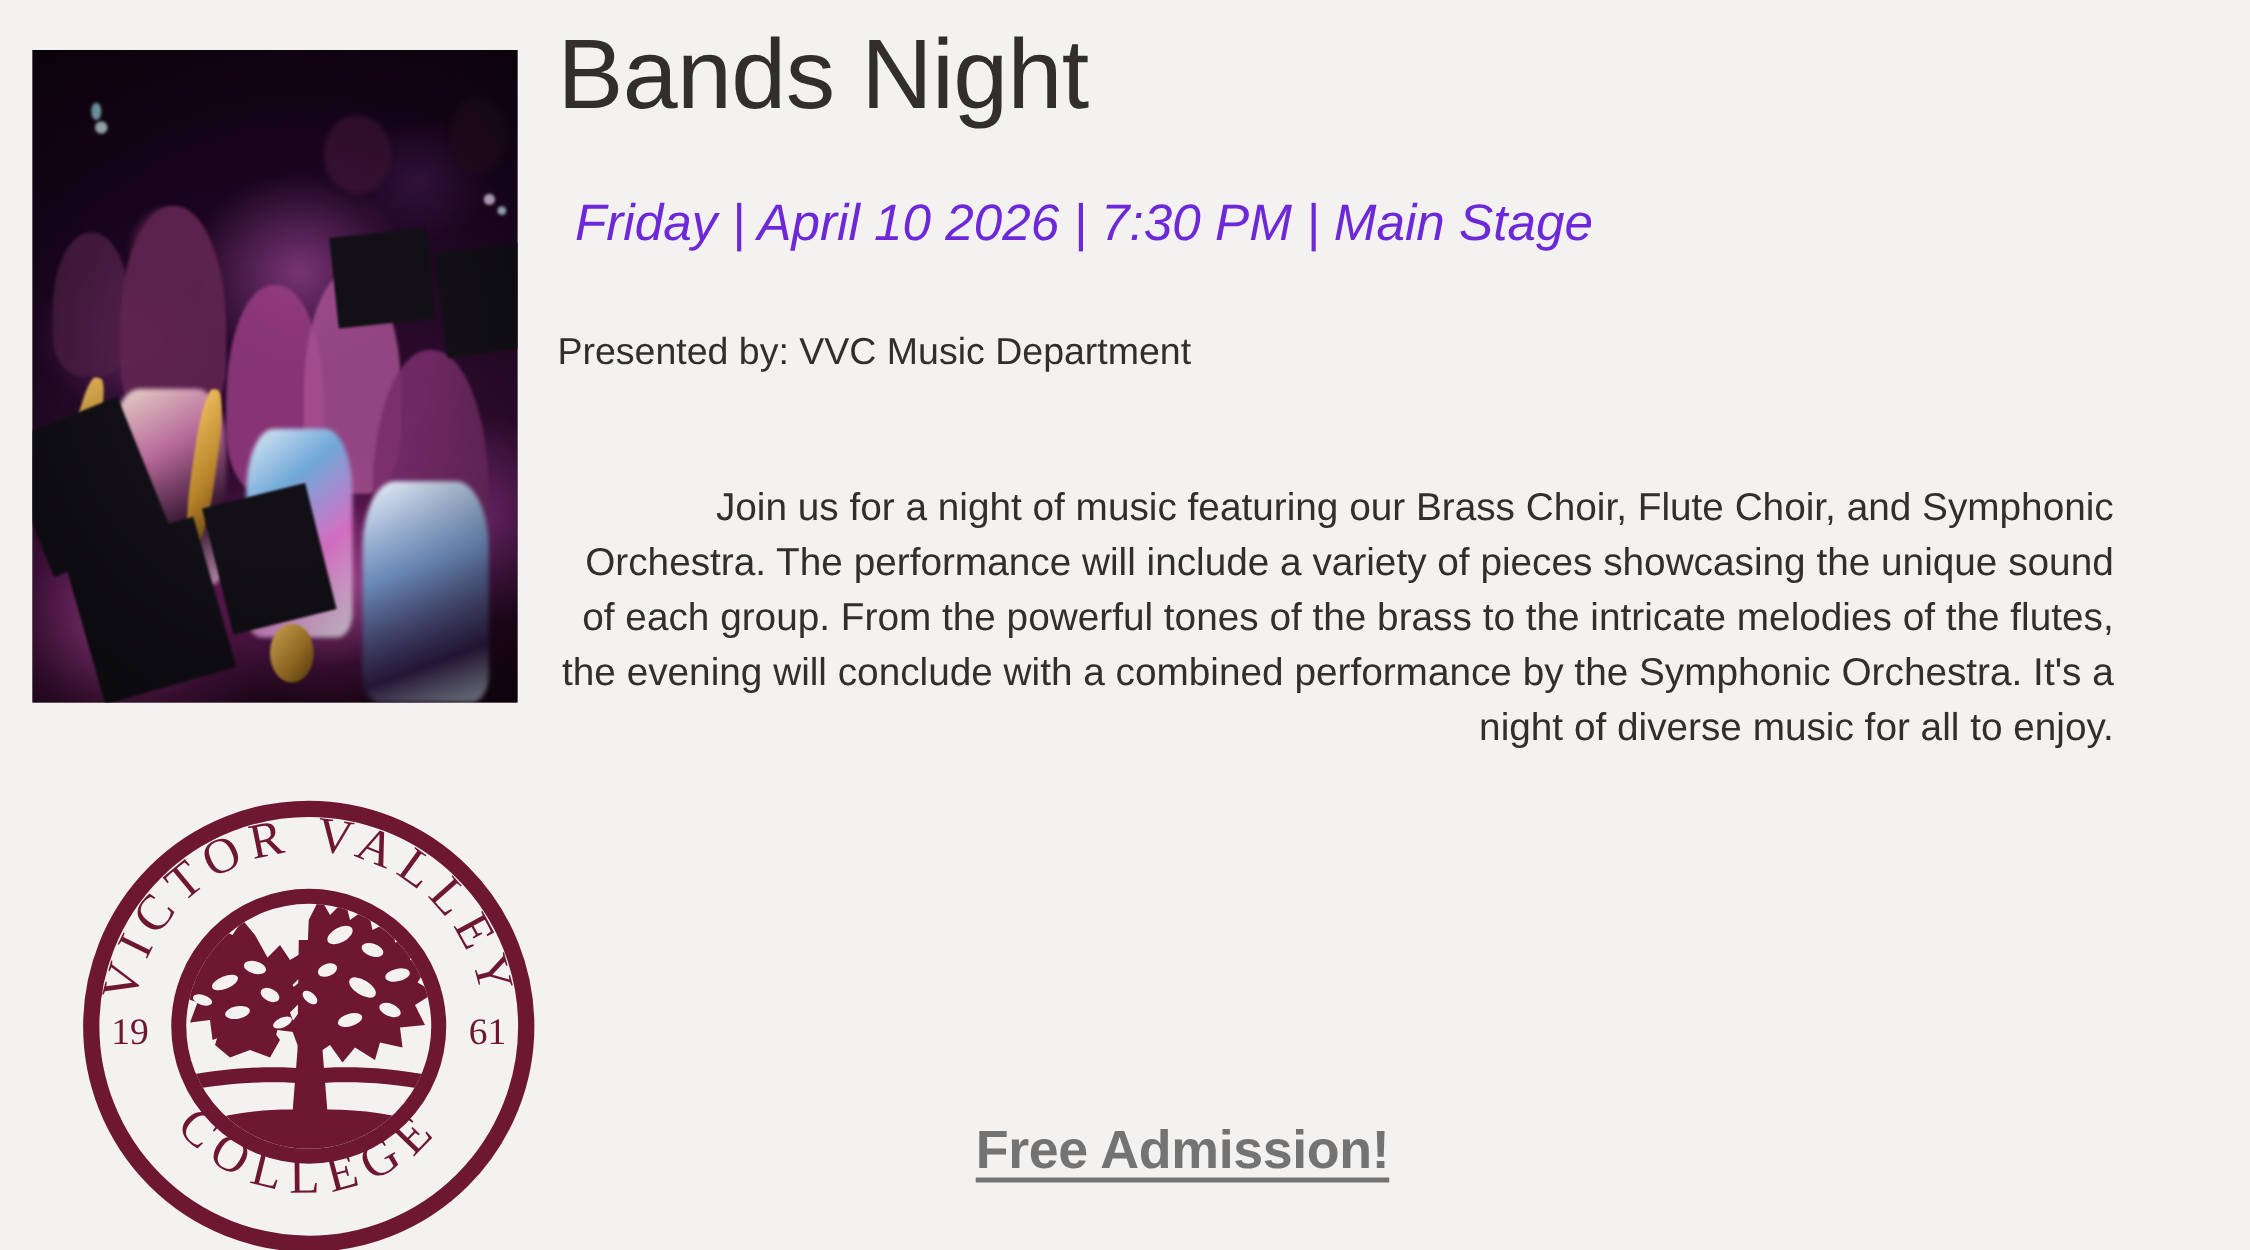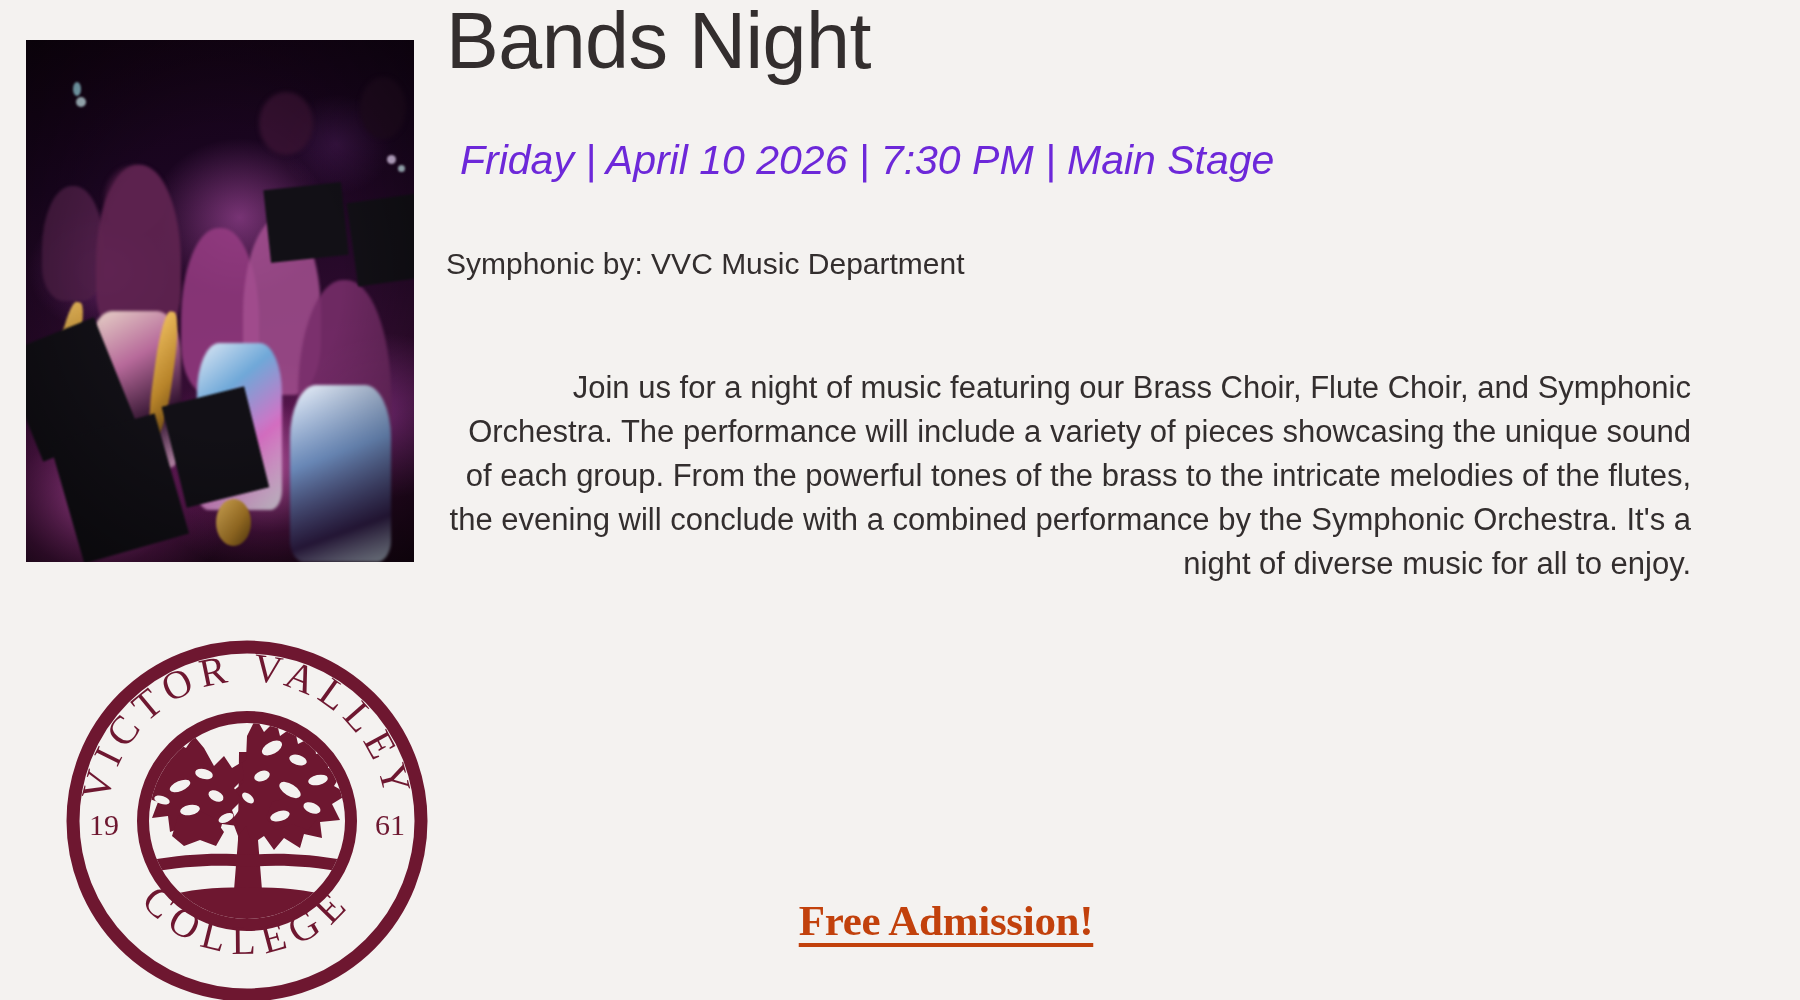--- a/index.html
+++ b/index.html
@@ -126,20 +126,21 @@
   
   .right-col {
     position: absolute;
     left: 446px;
     top: 0;
     width: 1320px;
   }
 
   .event-title {
     margin: 0;
+    padding-top: 18px;
     font-size: 79px;
     font-weight: 400;
     letter-spacing: -0.5px;
     line-height: 1.05;
     color: #332e2e;
   }
 
   .event-meta {
     margin: 14px;
     padding-top: 40px;
@@ -177,26 +178,25 @@
     position: absolute;
     left: 446px;
     top: 896px;
     width: 1000px;
     text-align: center;
   }
   .admission {
     display: inline-block;
     font-size: 43px;
     font-weight: 700;
-    color: #c2410c;
+    color: #737373;
     text-decoration: underline;
     text-decoration-thickness: 4px;
     text-underline-offset: 8px;
     letter-spacing: -0.3px;
-    font-family: Liberation Serif, serif;
   }
 </style>
 </head>
 <body>
 
 <div class="flyer">
 
   <div class="left-col">
 
     <div class="photo-frame">
@@ -309,21 +309,21 @@
       </svg>
     </div>
   </div>
 
   <div class="right-col">
     <h1 class="event-title">Bands Night</h1>
 
     <p class="event-meta">Friday | April 10 2026 | 7:30 PM | Main Stage</p>
 
     <p class="presenter">
-      <span>Symphonic by:</span><span>&nbsp;</span><span class="org">VVC Music Department</span>
+      <span>Presented by:</span><span>&nbsp;</span><span class="org">VVC Music Department</span>
     </p>
 
     <p class="description">Join us for a night of music featuring our Brass Choir, Flute Choir, and Symphonic Orchestra. The performance will include a variety of pieces showcasing the unique sound of each group. From the powerful tones of the brass to the intricate melodies of the flutes, the evening will conclude with a combined performance by the Symphonic Orchestra. It's a night of diverse music for all to enjoy.</p>
   </div>
 
   <div class="admission-row">
     <span class="admission">Free Admission!</span>
   </div>
 
 </div>

